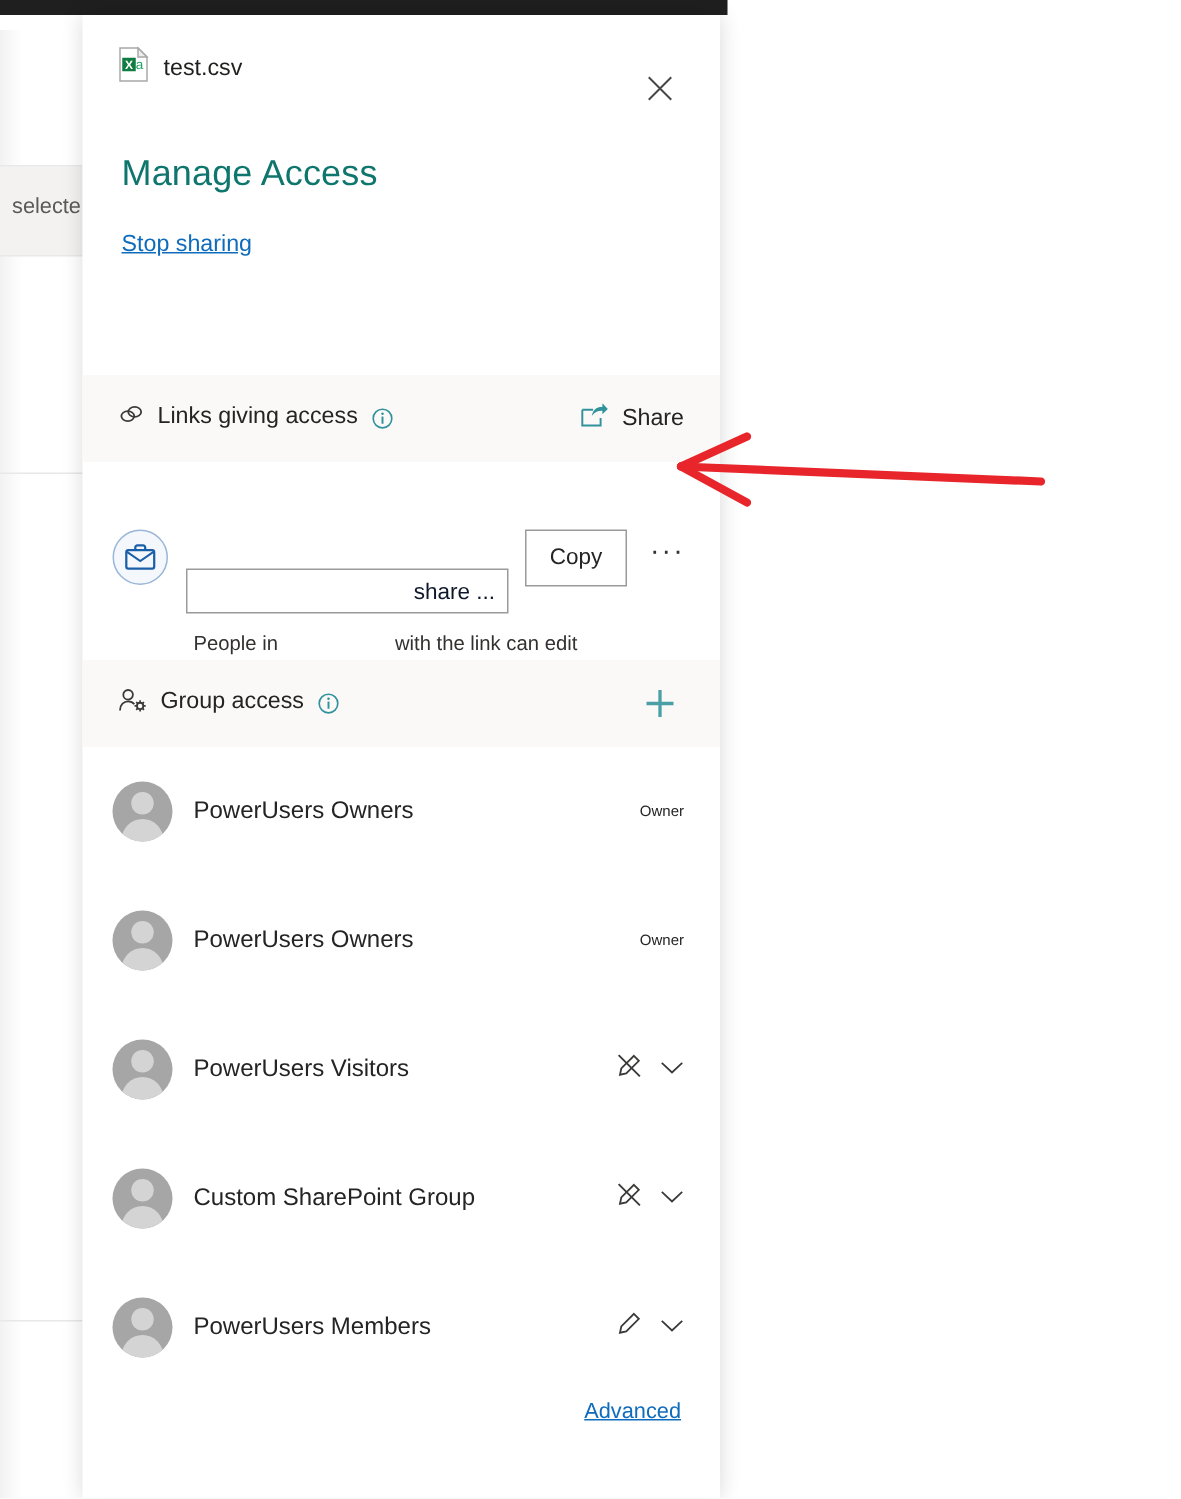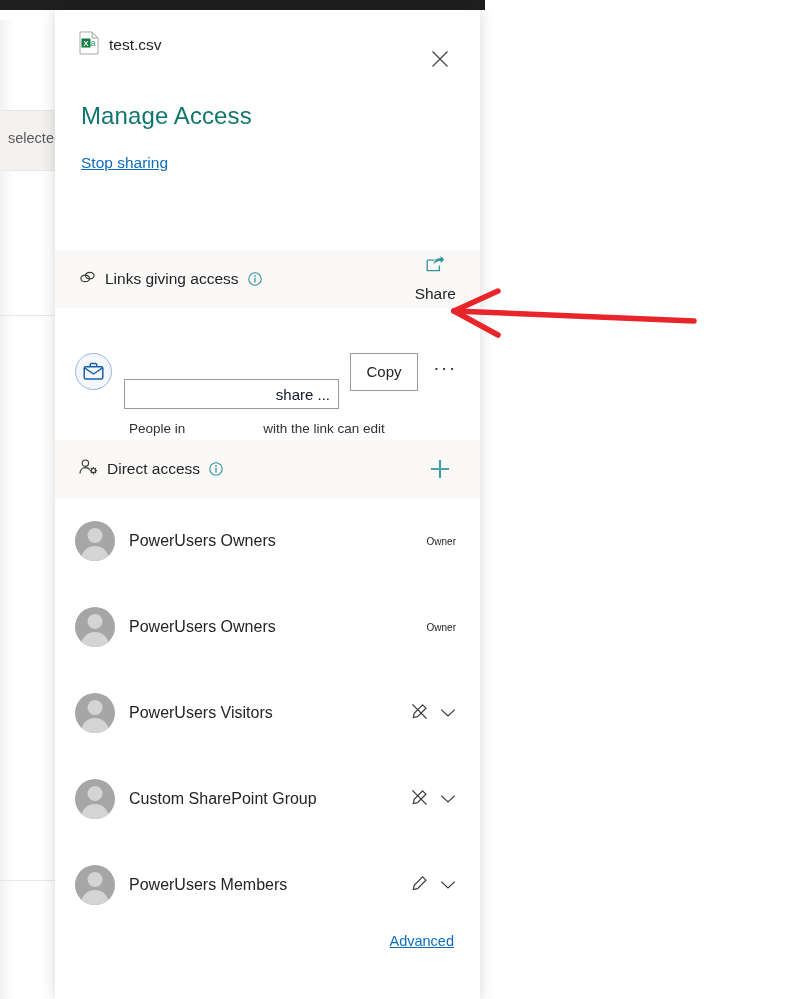--- a/index.html
+++ b/index.html
@@ -69,26 +69,26 @@
 
   
   .sec-head {
     position: absolute; left: 0; width: 425px; height: 58px;
     background: #faf9f8;
     display: flex; align-items: center; justify-content: space-between;
     padding: 0 24px 0 24px;
   }
   .sec-head.links { top: 240px; }
   .sec-head.direct { top: 430px; }
-  .sec-left { display: flex; align-items: center; gap: 9px; }
+  .sec-left { display: flex; gap: 9px; }
   .sec-title { font-size: 15.5px; color: #242424; }
   .info-i { display: inline-flex; align-items: center; }
   .sec-action {
     display: flex; align-items: center; gap: 9px;
-    font-size: 15.5px; color: #242424; cursor: pointer; flex-direction: column;
+    font-size: 15.5px; color: #242424; cursor: pointer;
   }
   .plus-btn {
     width: 32px; height: 32px; display: flex; align-items: center; justify-content: center;
     cursor: pointer; background: none; border: none;
   }
 
   
   .link-row {
     position: absolute; left: 0; top: 298px; width: 425px; height: 120px;
     padding: 0 20px;
@@ -252,21 +252,21 @@
       <div class="sec-left">
         <span>
           <svg width="19" height="16" viewBox="0 0 19 16">
             <circle cx="6.4" cy="4.2" r="3.2" fill="none" stroke="#3b3a39" stroke-width="1.2"></circle>
             <path d="M1.0 14.6 C1.0 10.6 3.6 8.6 6.4 8.6 C8.1 8.6 9.6 9.3 10.6 10.5" fill="none" stroke="#3b3a39" stroke-width="1.2"></path>
             <circle cx="14.4" cy="11.6" r="2.1" fill="none" stroke="#3b3a39" stroke-width="1.2"></circle>
             <path d="M14.4 7.9 v1.5 M14.4 13.8 v1.5 M10.7 11.6 h1.5 M16.6 11.6 h1.5
                      M11.8 9.0 l1.1 1.1 M15.9 13.1 l1.1 1.1 M17.0 9.0 l-1.1 1.1 M12.9 13.1 l-1.1 1.1" stroke="#3b3a39" stroke-width="1.1"></path>
           </svg>
         </span>
-        <span class="sec-title">Direct access</span>
+        <span class="sec-title">Group access</span>
         <span class="info-i">
           <svg width="14" height="14" viewBox="0 0 14 14">
             <circle cx="7" cy="7" r="6.2" fill="none" stroke="#30929b" stroke-width="1.1"></circle>
             <circle cx="7" cy="3.8" r="0.85" fill="#30929b"></circle>
             <rect x="6.35" y="5.7" width="1.3" height="4.8" fill="#30929b"></rect>
           </svg>
         </span>
       </div>
       <button class="plus-btn">
         <svg width="24" height="24" viewBox="0 0 24 24">

